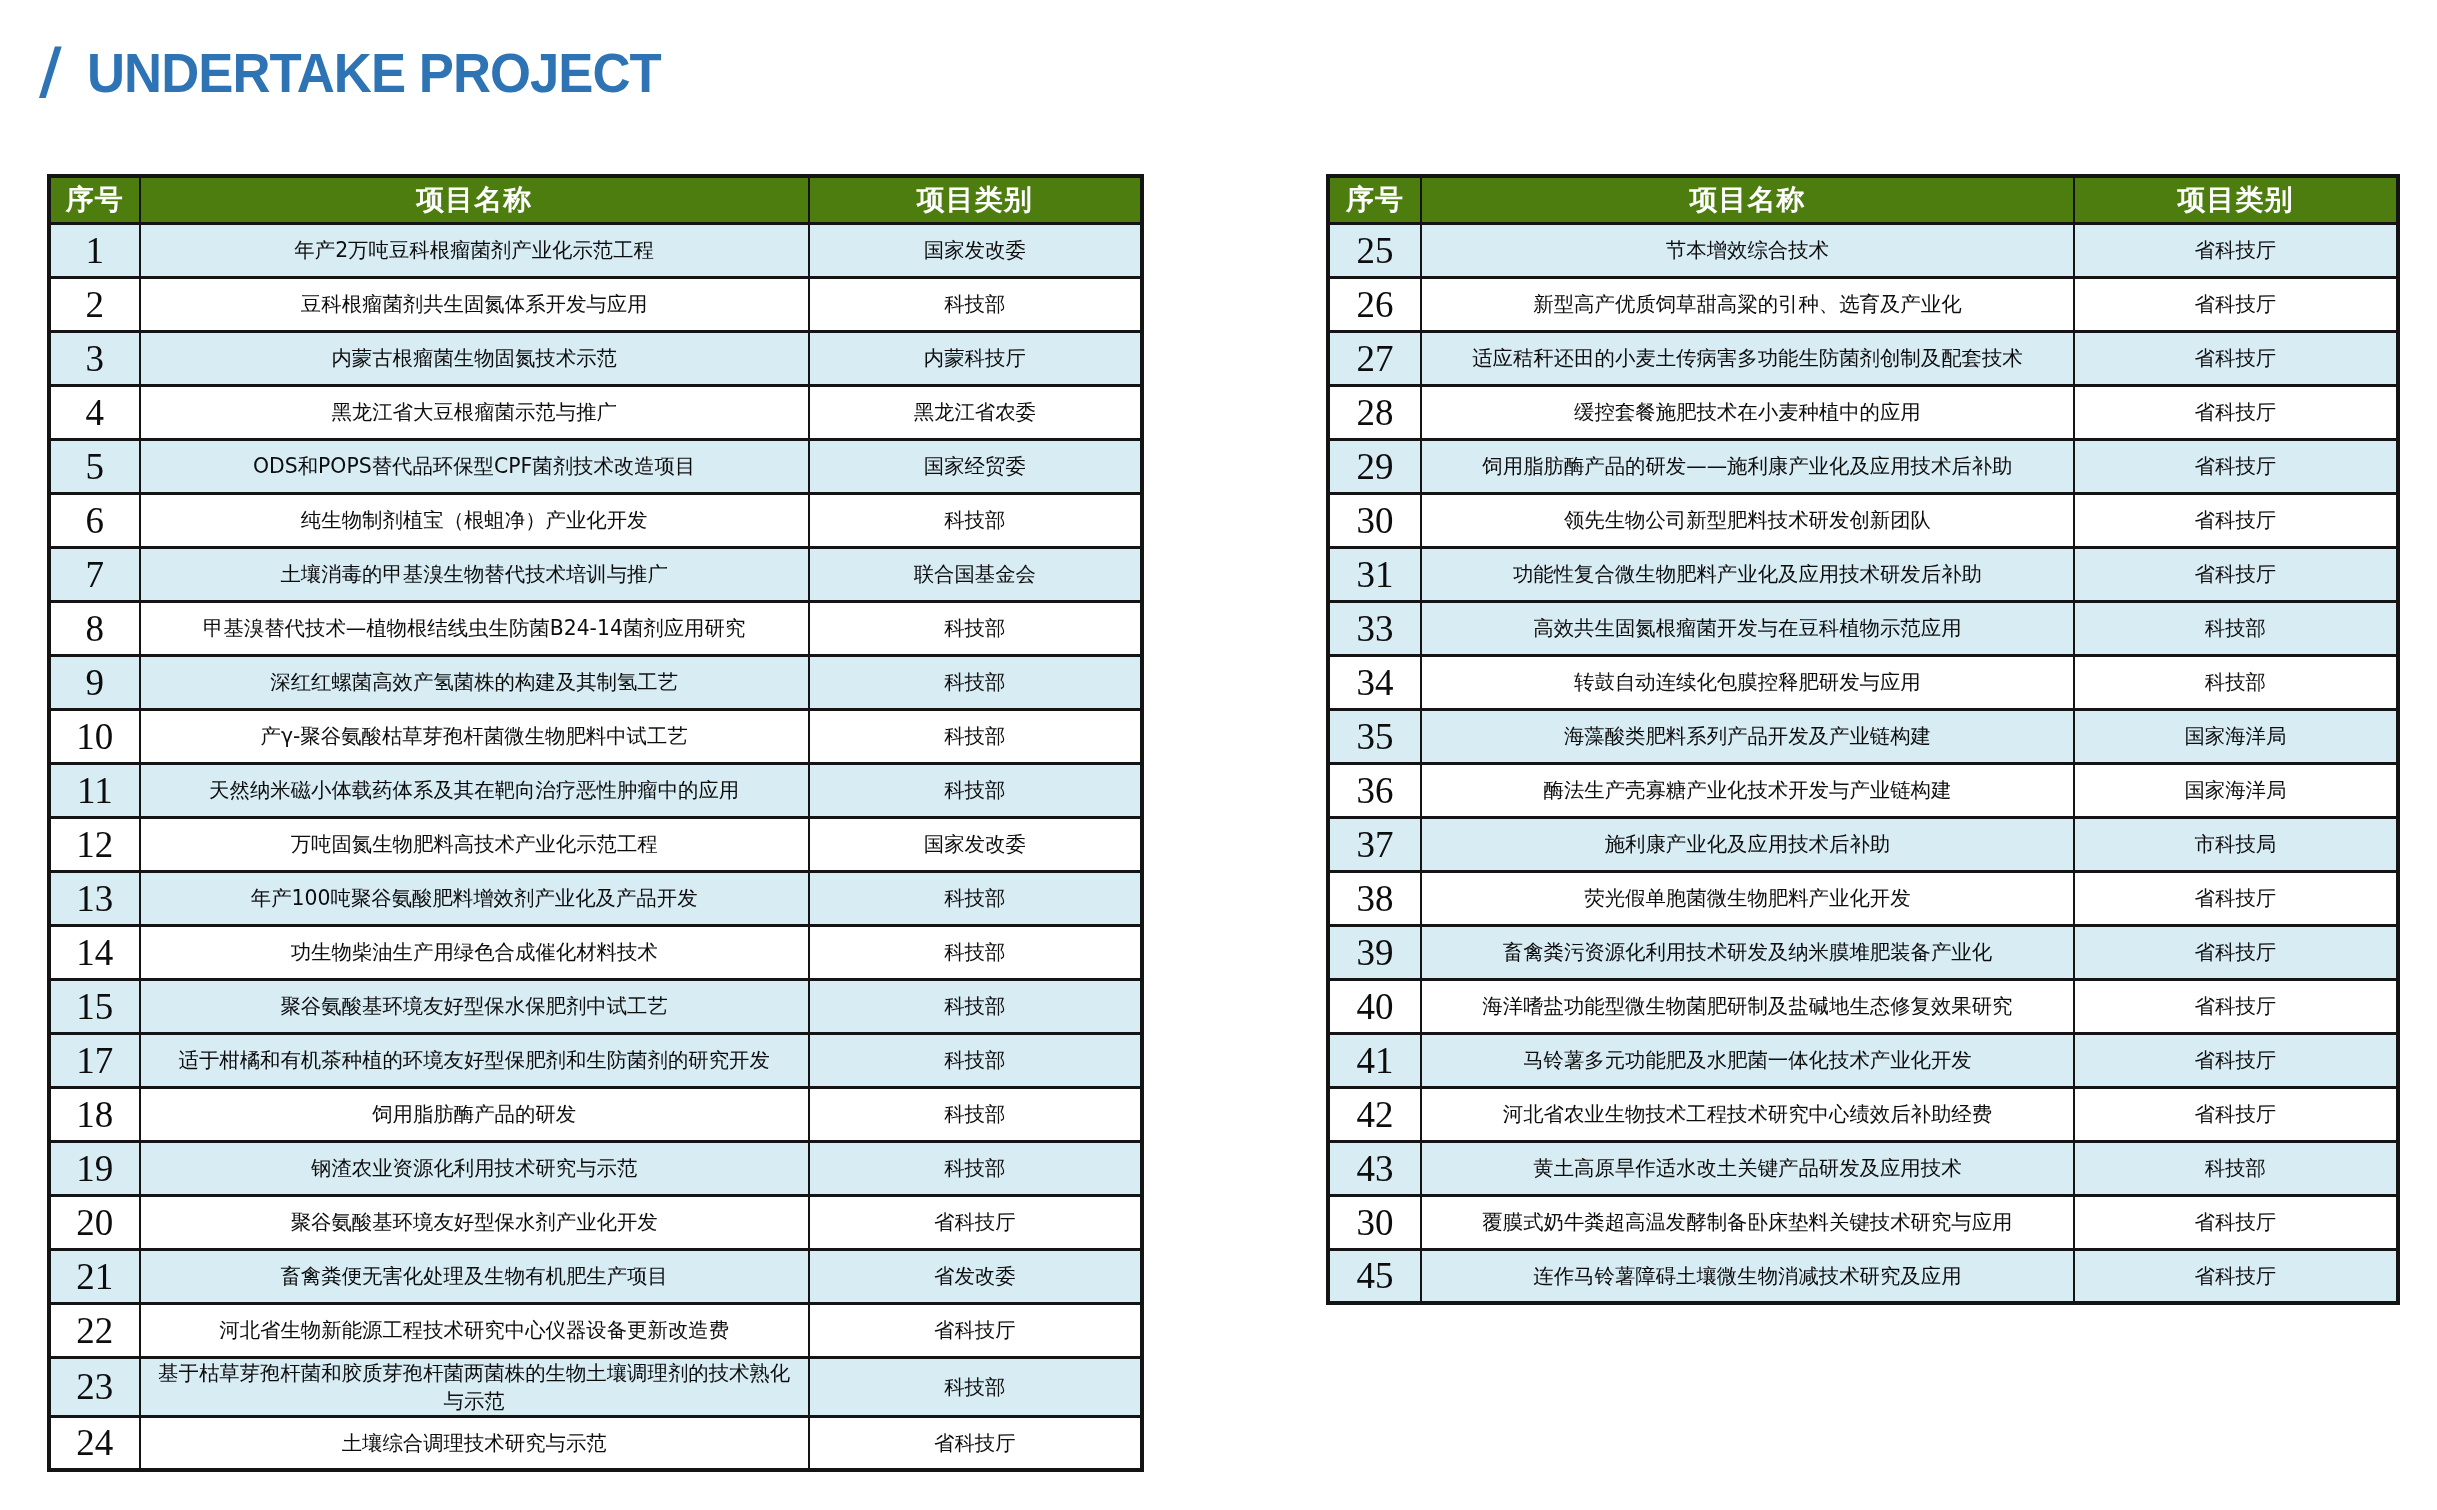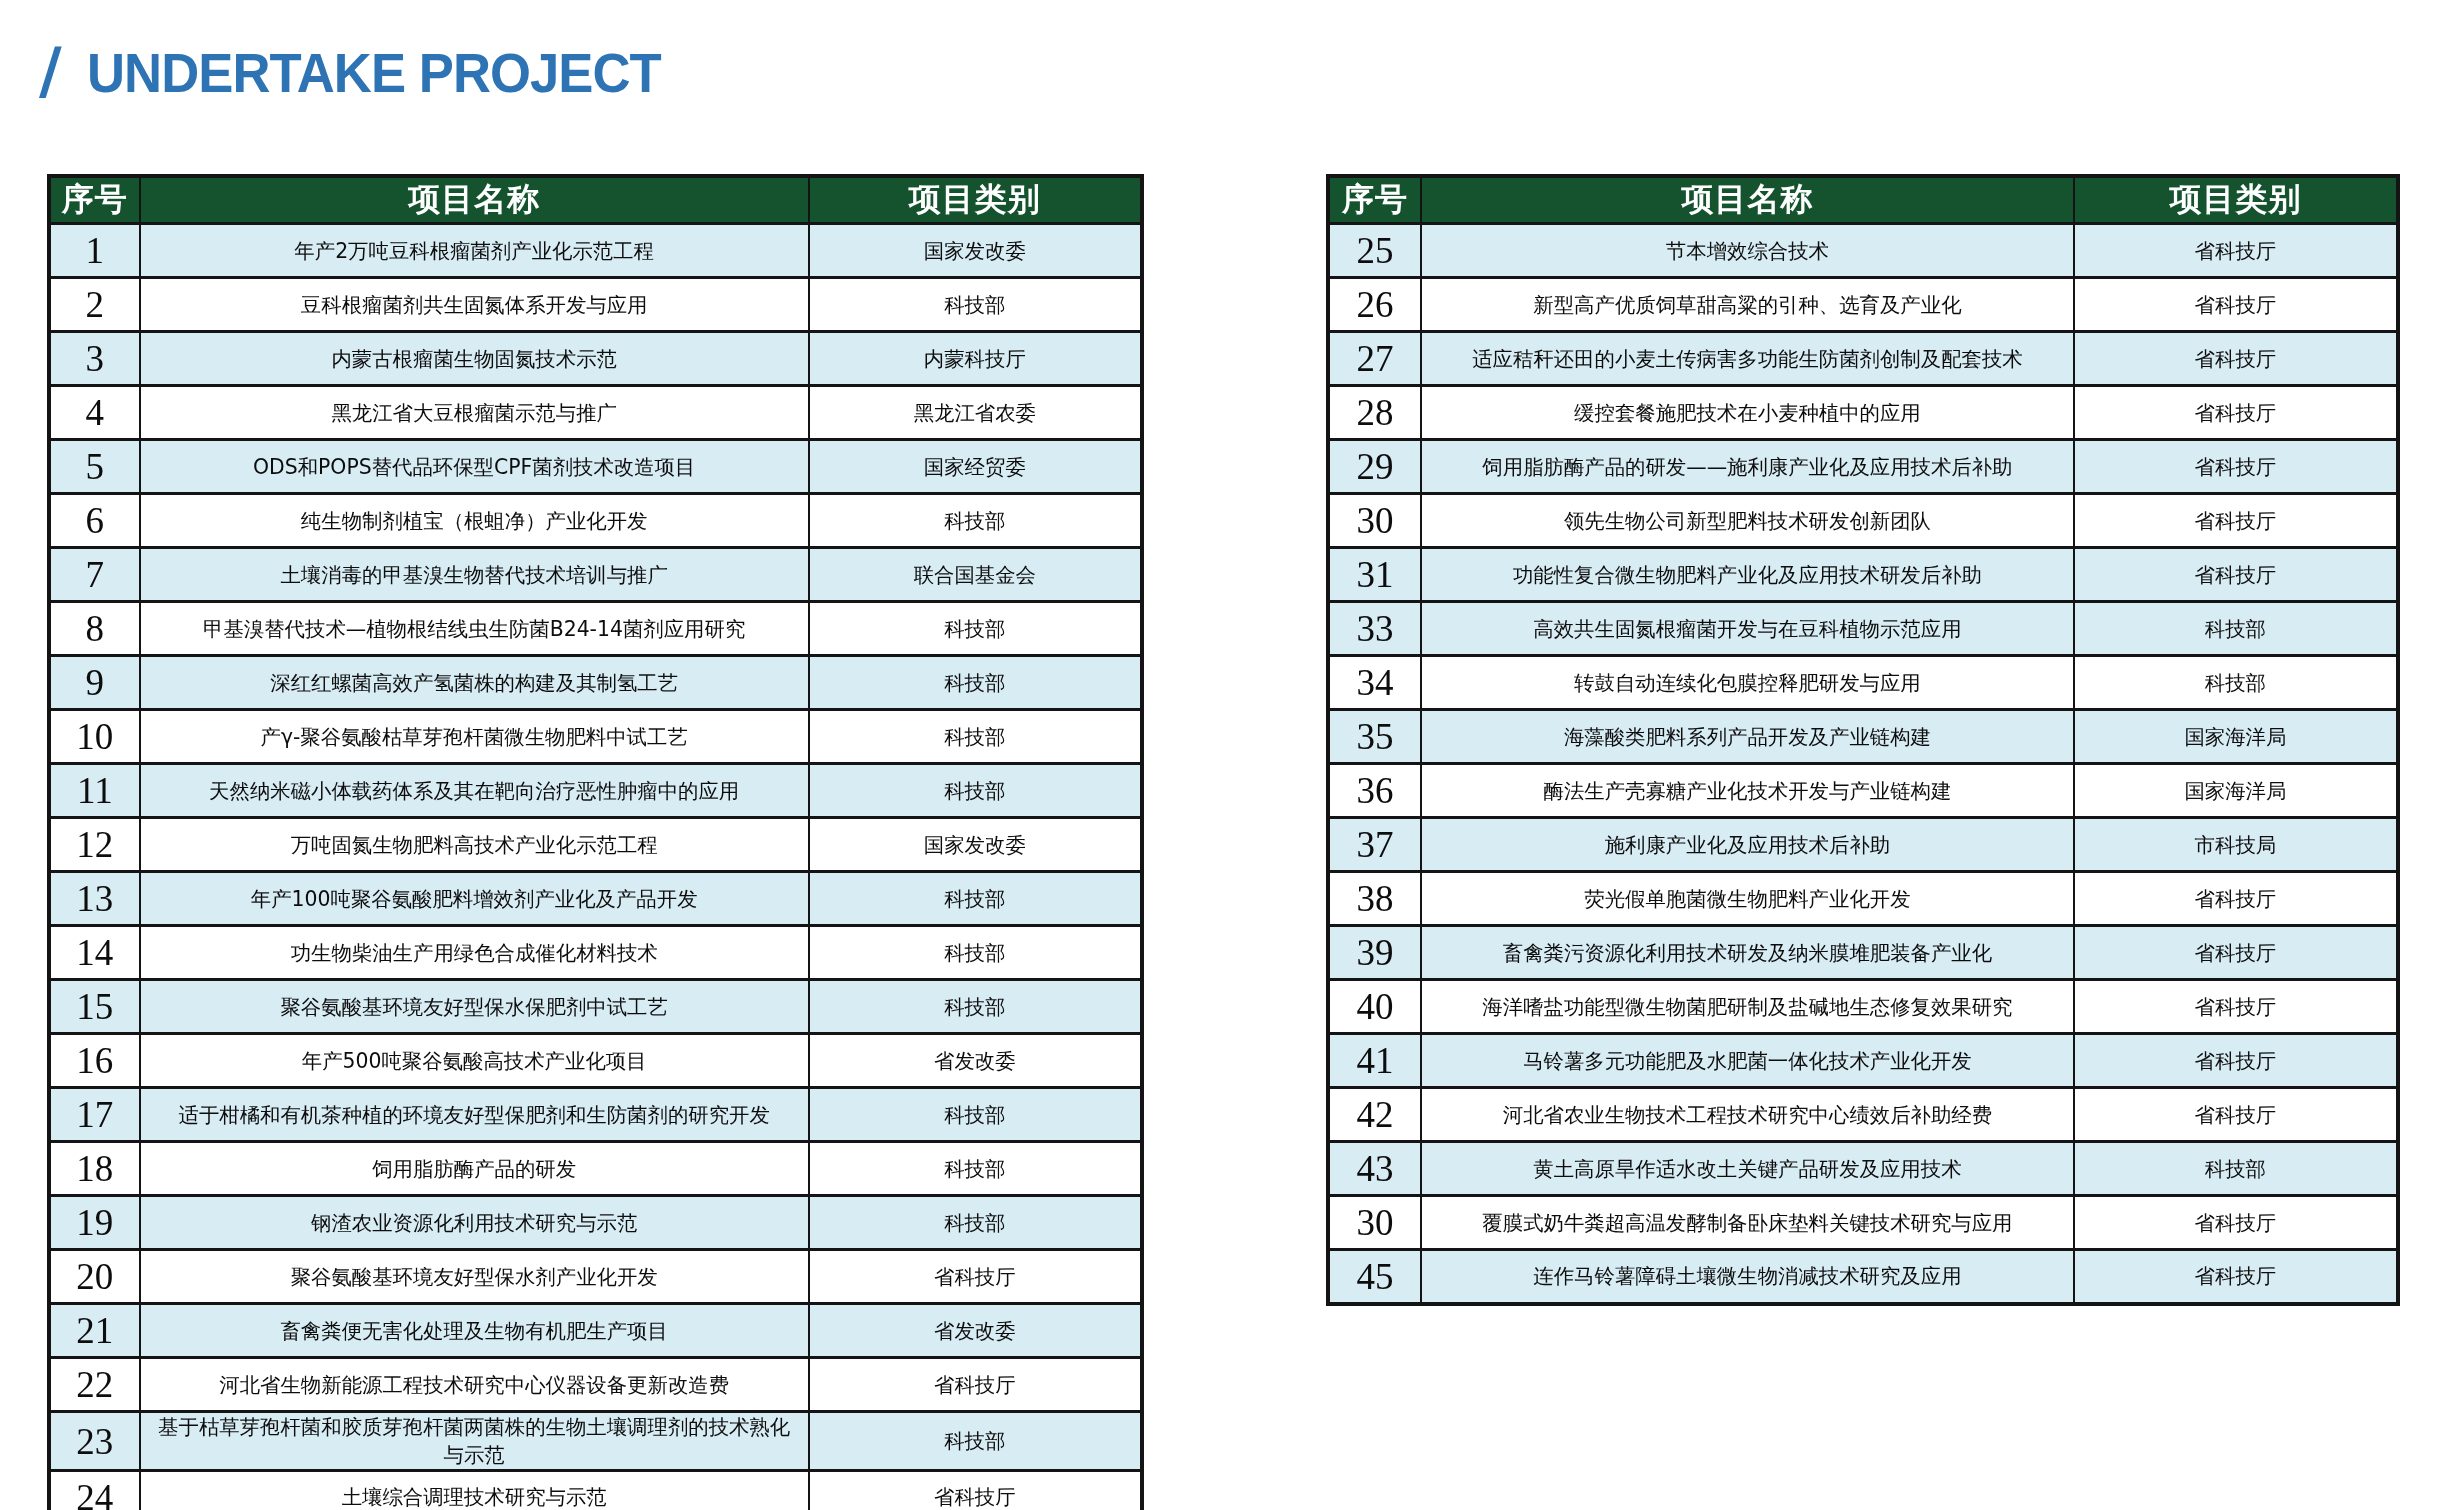--- a/index.html
+++ b/index.html
@@ -69,23 +69,23 @@
     border-bottom-width: 3.1px;
     padding: 0 9.2px;
     text-align: center;
     vertical-align: middle;
     overflow: hidden;
   }
   table.project-table thead tr { height: 47px; }
   table.project-table tbody tr { height: 54px; }
 
   table.project-table th {
-    background: #14532d;
+    background: #4d7c0f;
     color: #ffffff;
-    font-size: 32px;
+    font-size: 28px;
     font-weight: 700;
     letter-spacing: 1px;
   }
   tbody tr          { background: #ffffff; }
   tbody tr.stripe   { background: #d8ecf4; }
 
   td.col-no {
     font-family: "Liberation Serif", "DejaVu Serif", serif;
     font-size: 37px;
     font-weight: 400;
@@ -190,25 +190,20 @@
         <tr>
           <td class="col-no">14</td>
           <td class="col-title">功生物柴油生产用绿色合成催化材料技术</td>
           <td class="col-category">科技部</td>
         </tr>
         <tr class="stripe">
           <td class="col-no">15</td>
           <td class="col-title">聚谷氨酸基环境友好型保水保肥剂中试工艺</td>
           <td class="col-category">科技部</td>
         </tr>
-        <tr>
-          <td class="col-no">16</td>
-          <td class="col-title">年产500吨聚谷氨酸高技术产业化项目</td>
-          <td class="col-category">省发改委</td>
-        </tr>
         <tr class="stripe">
           <td class="col-no">17</td>
           <td class="col-title">适于柑橘和有机茶种植的环境友好型保肥剂和生防菌剂的研究开发</td>
           <td class="col-category">科技部</td>
         </tr>
         <tr>
           <td class="col-no">18</td>
           <td class="col-title">饲用脂肪酶产品的研发</td>
           <td class="col-category">科技部</td>
         </tr>

